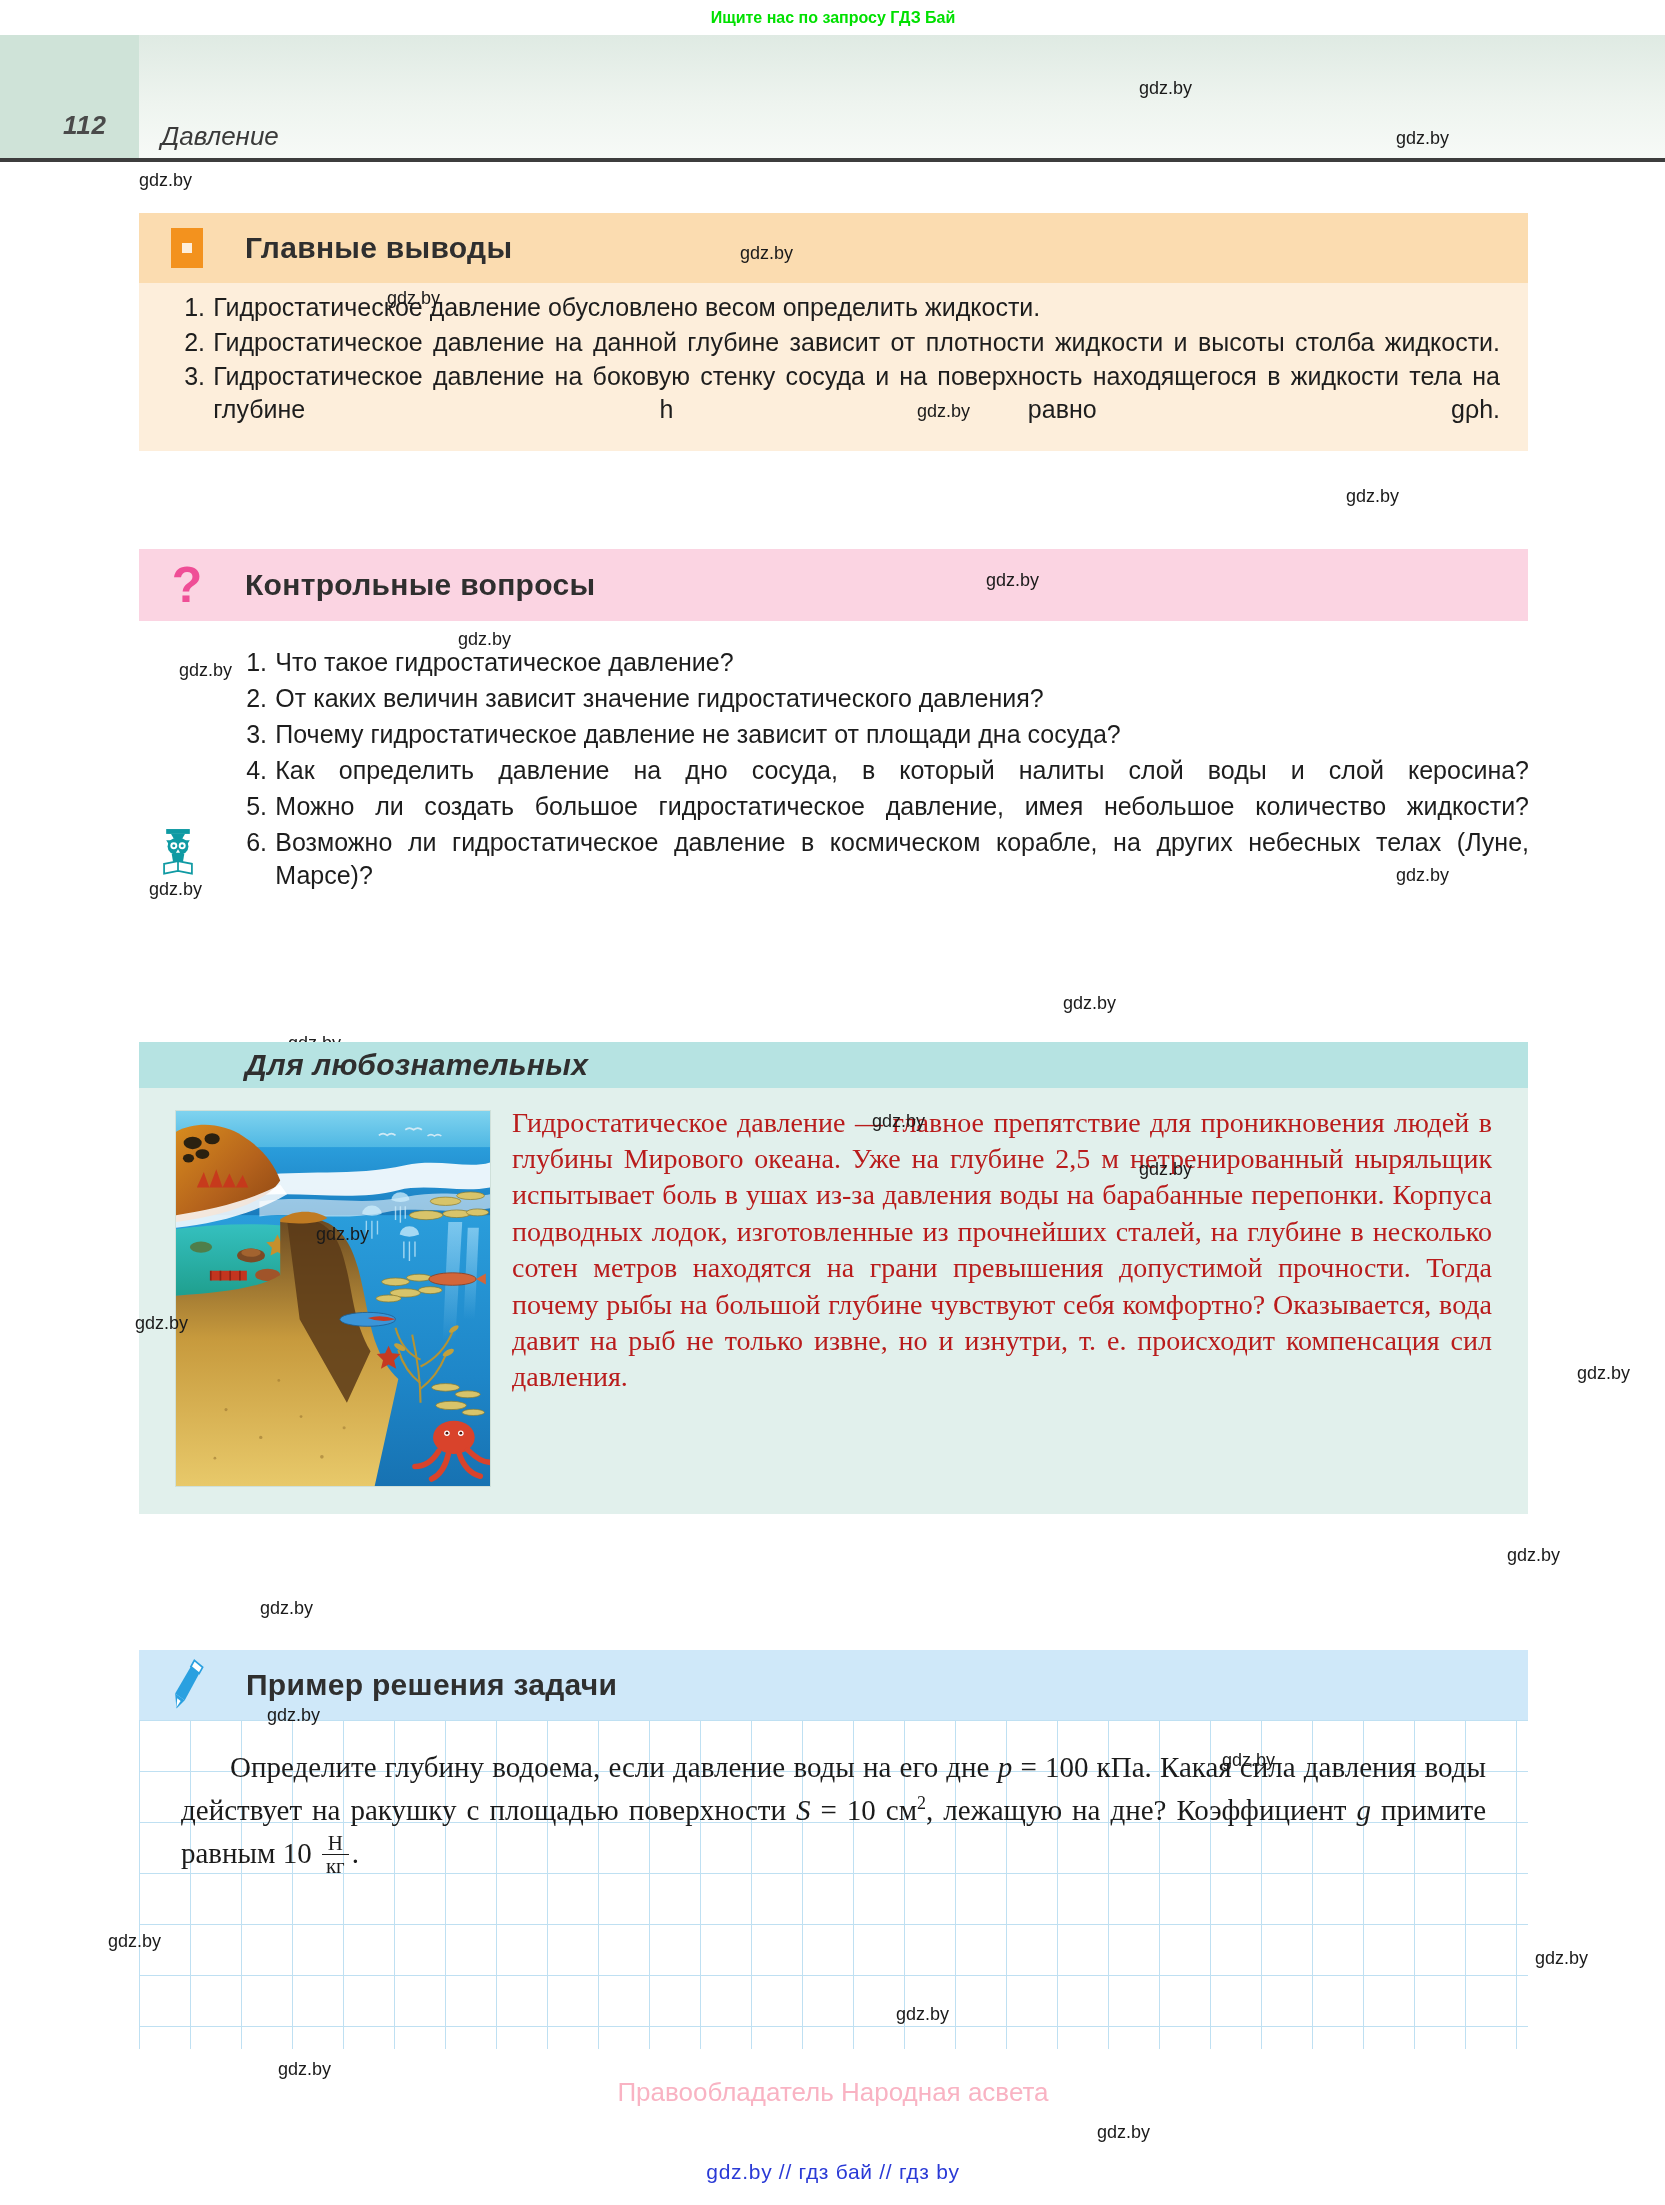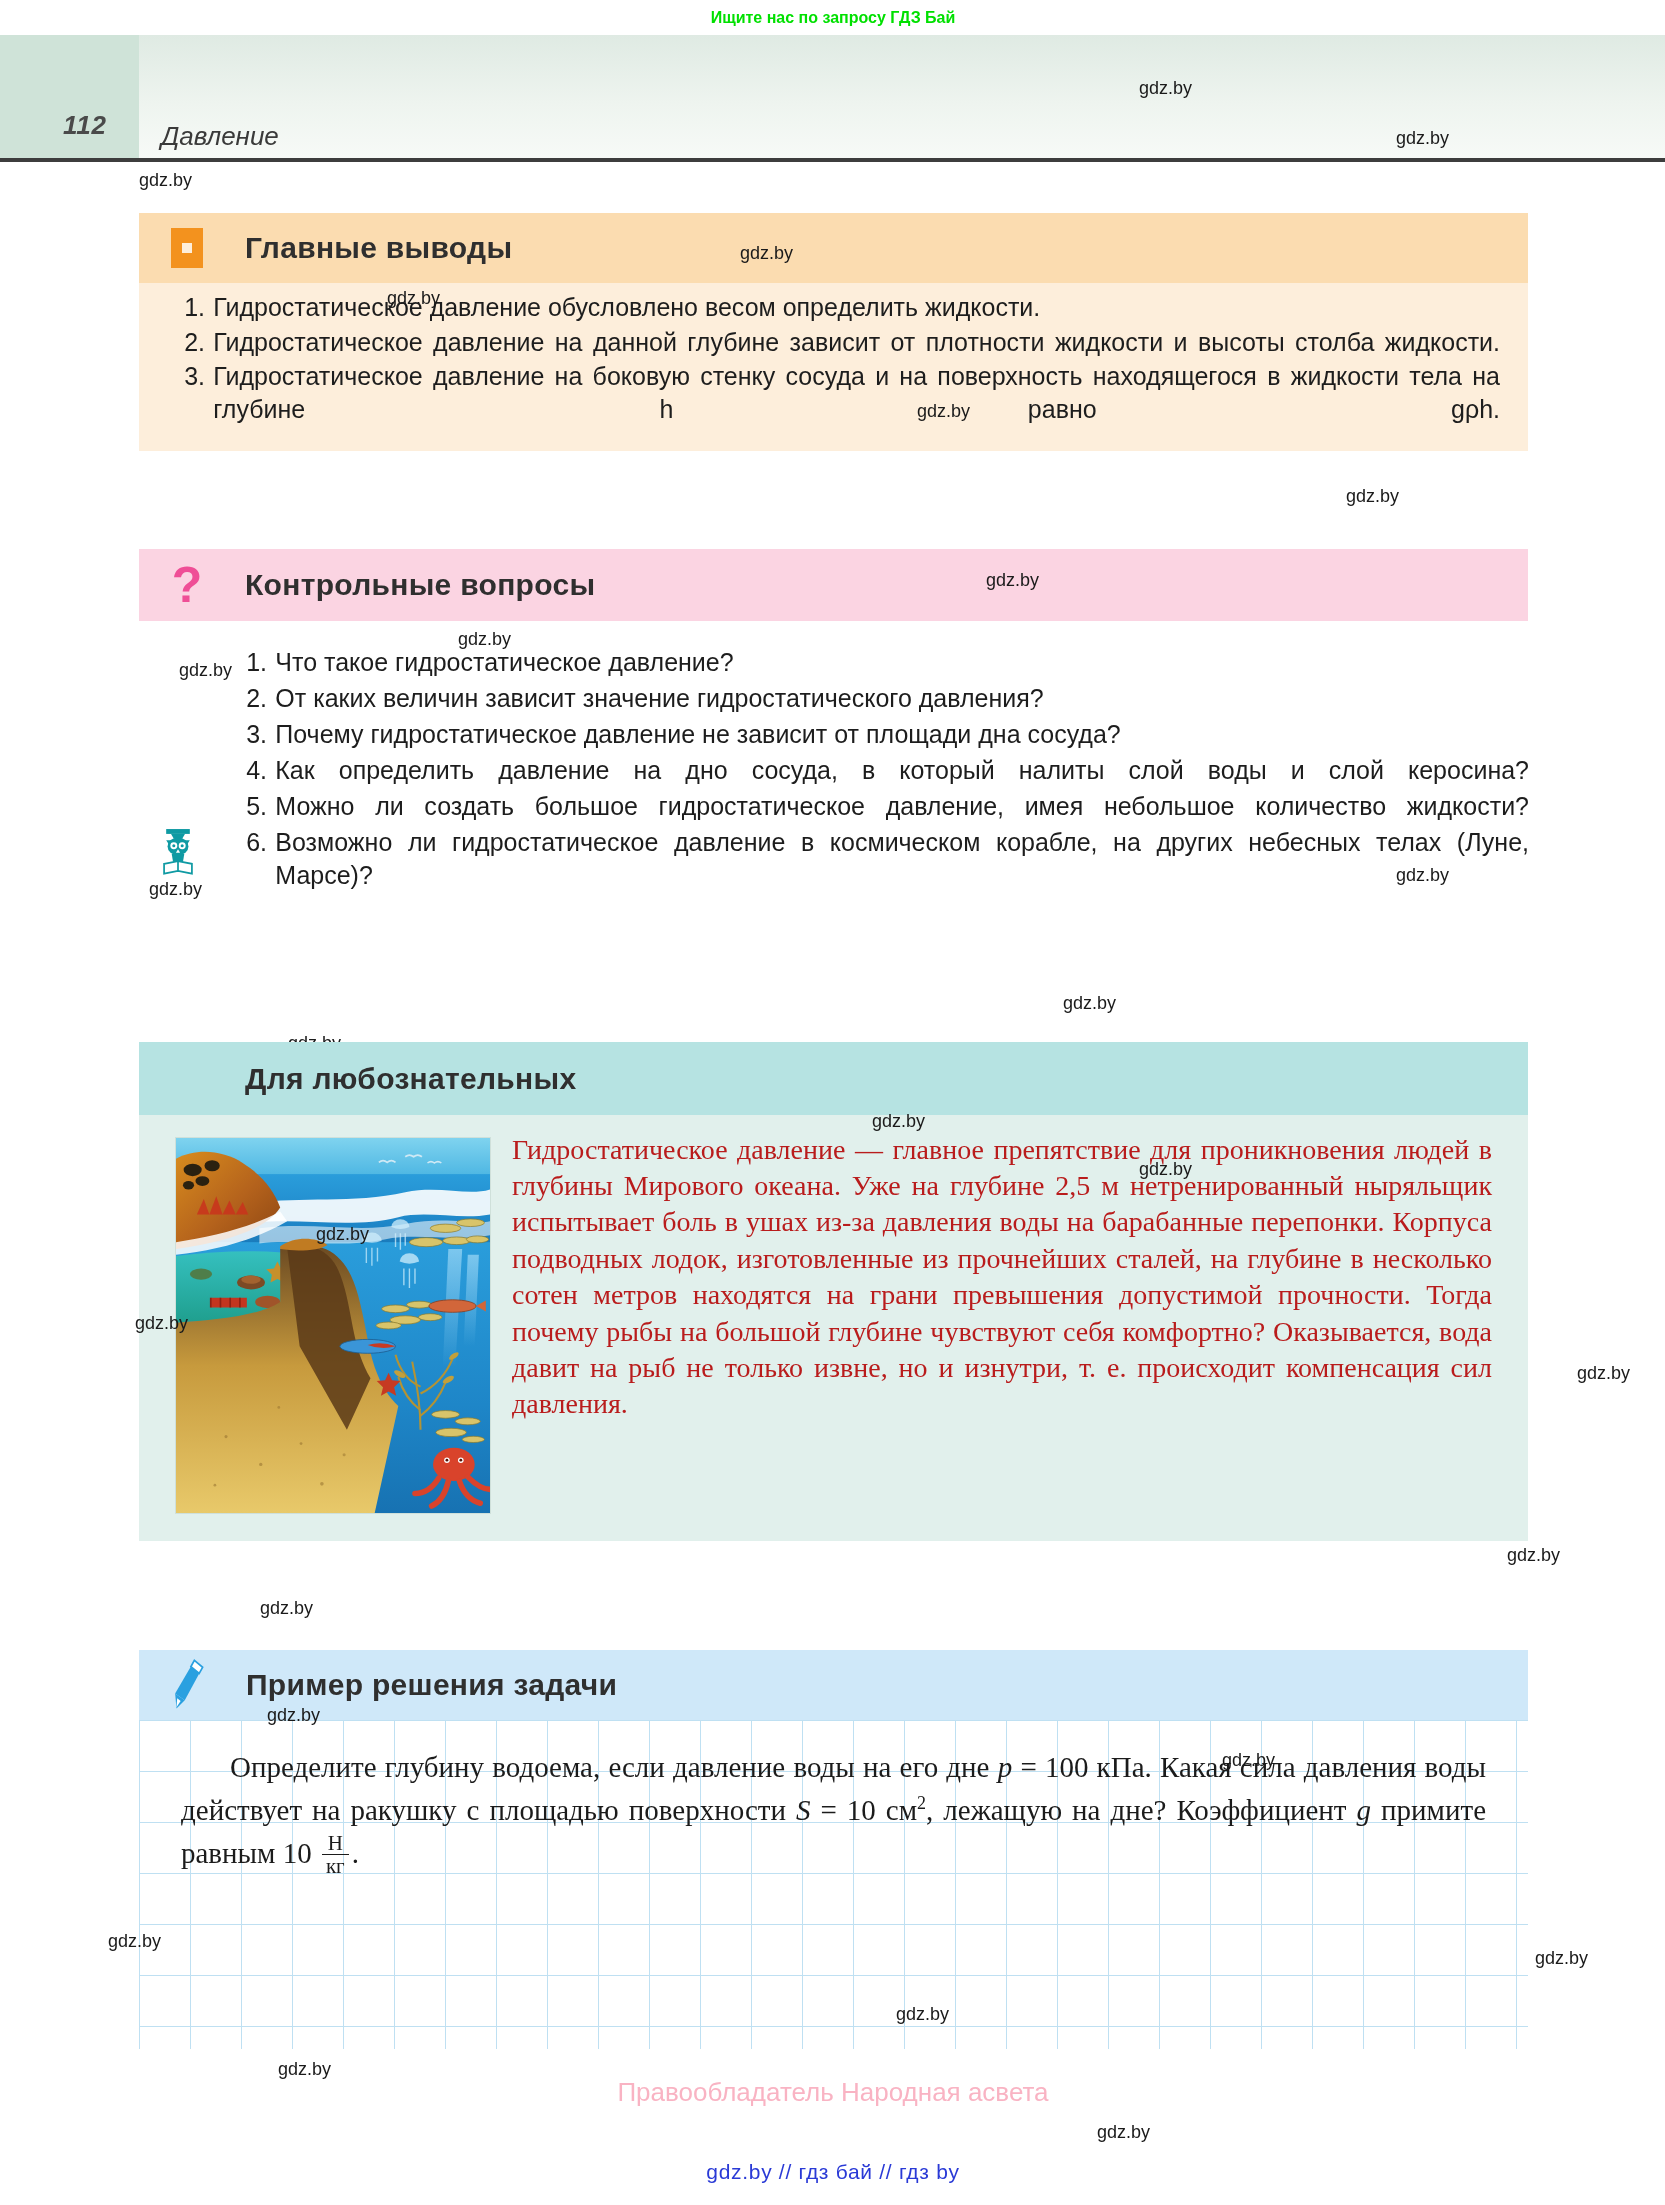--- a/index.html
+++ b/index.html
@@ -368,21 +368,21 @@
   </div>
 
 </div>
 
 <div class="wm" style="top:865px;left:1396px;">gdz.by</div>
 <div class="wm" style="top:879px;left:149px;">gdz.by</div>
 <div class="wm" style="top:993px;left:1063px;">gdz.by</div>
 <div class="wm" style="top:1033px;left:288px;">gdz.by</div>
 
 <div class="box box-curious" style="top:1042px;">
-  <div class="box-head no-icon" style="height:73px;padding-left:106px;">
+  <div class="box-head no-icon" style="height:46px;padding-left:106px;font-style:italic;">
     <span class="head-title">Для любознательных</span>
   </div>
   <div class="box-body">
 
     <div class="curious-figure">
       <svg viewBox="0 0 452 540" preserveAspectRatio="none" width="314" height="375" xmlns="http://www.w3.org/2000/svg">
         <defs>
           <linearGradient id="skyG" x1="0" y1="0" x2="0" y2="1">
             <stop offset="0%" stop-color="#7fd3ef"></stop>
             <stop offset="100%" stop-color="#36a9dd"></stop>

